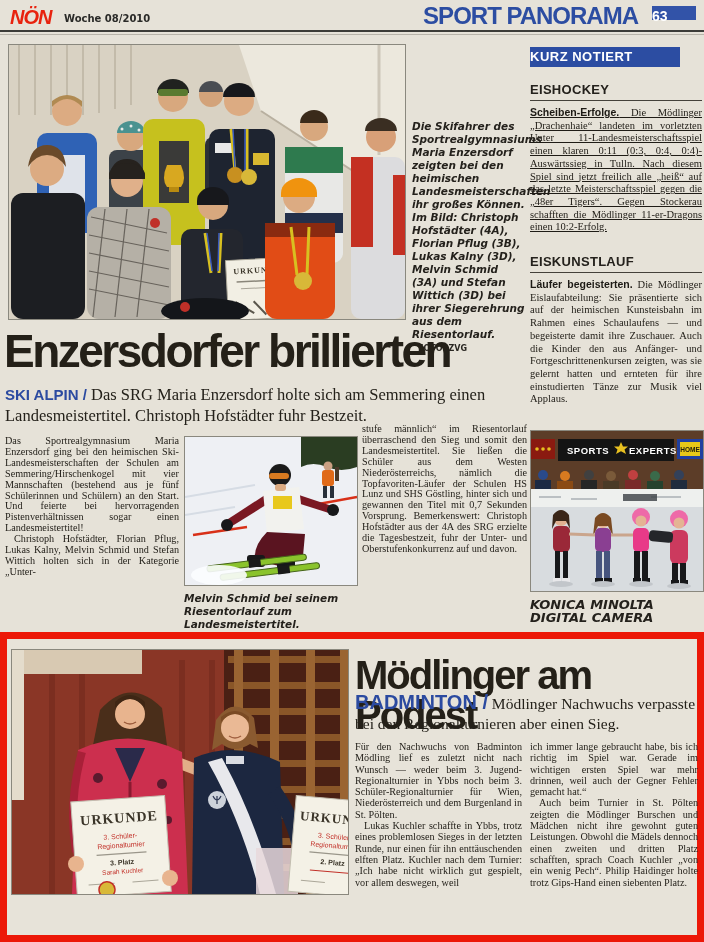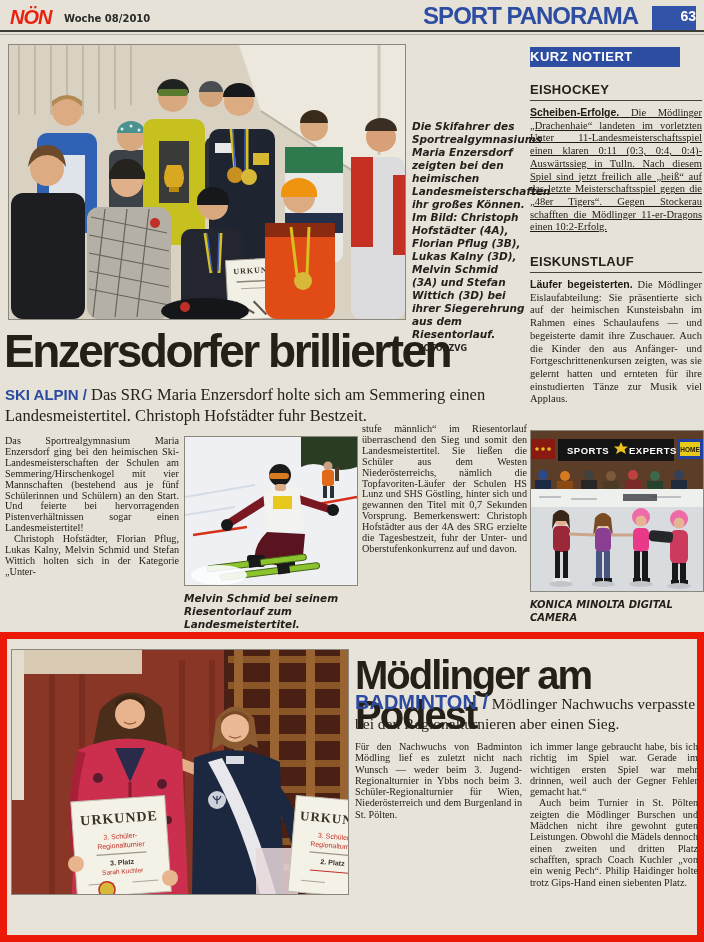--- a/index.html
+++ b/index.html
@@ -4,22 +4,22 @@
 <style>
   html,body{margin:0;padding:0;}
   .page{position:relative;width:704px;height:942px;background:#e6e2d8;overflow:hidden;
         font-family:"Liberation Serif",serif;color:#1f1c16;}
   
   .mast-logo{position:absolute;left:10px;top:6px;font:italic 900 20px "Liberation Sans",sans-serif;
              color:#e8220e;letter-spacing:-1px;}
   .mast-issue{position:absolute;left:64px;top:13px;font:bold 10px "DejaVu Sans",sans-serif;color:#2a2a28;}
   .mast-section{position:absolute;right:66px;top:2px;font:bold 24px "Liberation Sans",sans-serif;
                 color:#2c4da2;letter-spacing:-1px;}
-  .mast-pagebox{position:absolute;right:8px;top:6px;width:44px;height:24px;background:#3253a8;
-                color:#fff;font:bold 14px/20px "Liberation Sans",sans-serif;text-align:right;}
+  .mast-pagebox{position:absolute;right:8px;top:6px;width:44px;height:14px;background:#3253a8;
+                color:#fff;font:bold 14px/20px "Liberation Sans",sans-serif;text-align:left;}
   .mast-rule{position:absolute;left:0;right:0;top:30px;border-top:2px solid #3c3c38;}
   .mast-rule2{position:absolute;left:0;right:0;top:34px;border-top:1px solid #b8b4aa;}
   
   .photo{position:absolute;border:1px solid #8a887e;background:#cfc8ba;}
   .photo svg{display:block;}
   
   .cap{position:absolute;font:bold italic 10.5px/13px "DejaVu Sans",sans-serif;color:#24211c;}
   .credit{font:bold 8px "DejaVu Sans",sans-serif;font-style:normal;color:#2a2722;margin-left:6px;}
   
   .headline{position:absolute;font-weight:bold;font-family:"Liberation Sans",sans-serif;
@@ -340,21 +340,21 @@
           <line x1="80" y1="104" x2="102" y2="104"></line>
       </g>
       <g fill="#c2c6ca">
           <ellipse cx="30" cy="153" rx="12" ry="3"></ellipse>
           <ellipse cx="72" cy="153" rx="12" ry="3"></ellipse>
       <ellipse cx="110" cy="153" rx="12" ry="3"></ellipse>
           <ellipse cx="148" cy="155" rx="12" ry="3"></ellipse>
         </g>
     </svg>
   </div>
-  <div class="cap" style="left:530px;top:598px;width:172px;font-size:10px;">KONICA MINOLTA DIGITAL CAMERA</div>
+  <div class="cap" style="left:530px;top:598px;width:172px;font-size:13px;">KONICA MINOLTA DIGITAL CAMERA</div>
 
   <div class="red-box">
 
     <div class="photo" style="left:4px;top:10px;width:336px;height:244px;">
       <svg width="336" height="244" viewBox="0 0 336 244">
         <rect width="336" height="244" fill="#8a3626"></rect>
         <rect x="0" y="0" width="130" height="24" fill="#d8c9b2"></rect>
         <rect x="0" y="0" width="12" height="150" fill="#e4dccc"></rect>
         <g stroke="#6e281c" stroke-width="6" opacity="0.5">
           <line x1="40" y1="24" x2="40" y2="244"></line>
@@ -450,20 +450,21 @@
 
 
     <div class="headline" style="left:348px;top:16px;width:346px;font-size:40px;letter-spacing:-2px;">Mödlinger am Podest</div>
     <div class="subhead" style="left:348px;top:52px;width:342px;font-size:15.5px;line-height:19px;">
       <span class="kicker" style="font-size:20px;">BADMINTON /</span>
       <span>Mödlinger Nachwuchs verpasste bei den Regionalturnieren aber einen Sieg.</span>
     </div>
 
     <div class="b-col" style="left:348px;top:102px;width:167px;">
       <p>Für den Nachwuchs von Badminton Mödling lief es zuletzt nicht nach Wunsch — weder beim 3. Jugend-Regionalturnier in Ybbs noch beim 3. Schüler-Regionalturnier für Wien, Niederösterreich und dem Burgenland in St. Pölten.</p>
+      <p class="p-ind">Lukas Kuchler schaffte in Ybbs, trotz eines problemlosen Sieges in der letzten Runde, nur einen für ihn enttäuschenden elften Platz. Kuchler nach dem Turnier: „Ich habe nicht wirklich gut gespielt, vor allem deswegen, weil</p>
     </div>
     <div class="b-col" style="left:523px;top:102px;width:168px;">
       <p>ich immer lange gebraucht habe, bis ich richtig im Spiel war. Gerade im wichtigen ersten Spiel war mehr drinnen, weil auch der Gegner Fehler gemacht hat.“</p>
       <p class="p-ind">Auch beim Turnier in St. Pölten zeigten die Mödlinger Burschen und Mädchen nicht ihre gewohnt guten Leistungen. Obwohl die Mädels dennoch einen zweiten und dritten Platz schafften, sprach Coach Kuchler „von ein wenig Pech“. Philip Haidinger holte trotz Gips-Hand einen siebenten Platz.</p>
     </div>
   </div>
 
 </div>
 
 </body></html>

